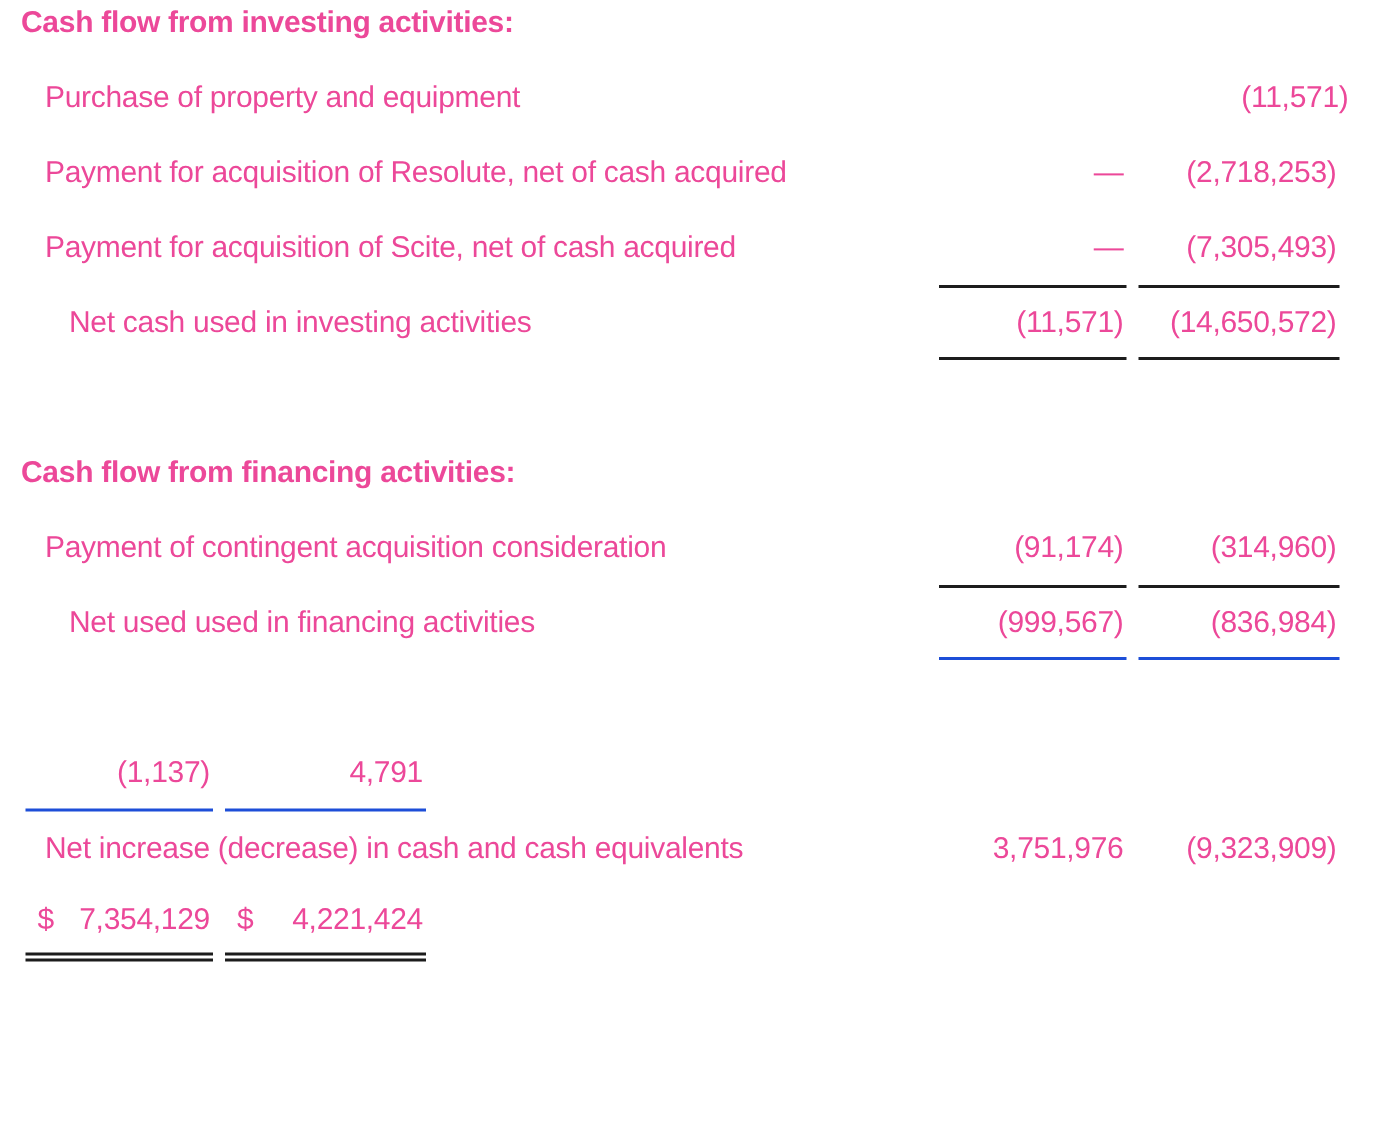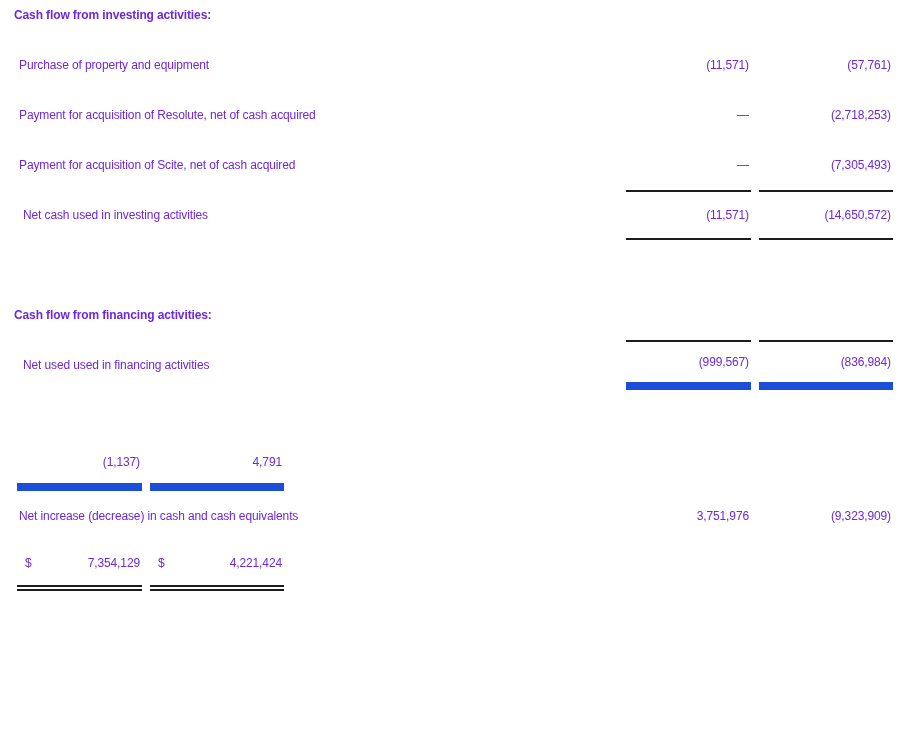--- a/index.html
+++ b/index.html
@@ -6,77 +6,76 @@
     margin: 0;
     padding: 0;
     background: #ffffff;
   }
   .doc {
     position: relative;
     width: 901px;
     height: 754px;
     background: #ffffff;
     font-family: "Liberation Sans", "DejaVu Sans", sans-serif;
-    font-size: 12px;
-    color: #6d28d9;
+    font-size: 20px;
+    color: #ec4899;
     letter-spacing: -0.01em;
     overflow: hidden;
     box-sizing: border-box;
   }
   .row {
     display: flex;
     align-items: stretch;
     height: 50px;
   }
   .row.hdr-row { height: 30px; margin-bottom: 10px; }
   .label {
     flex: 1 1 auto;
     display: flex;
     align-items: center;
-    padding-left: 19px;
+    padding-left: 30px;
     white-space: nowrap;
   }
   .hdr-row .label {
     padding-left: 14px;
     font-weight: bold;
   }
-  .total-row .label { padding-left: 23px; }
+  .total-row .label { padding-left: 46px; }
   .c1, .c2 {
     display: flex;
     align-items: center;
     justify-content: flex-end;
     padding-right: 2px;
     box-sizing: border-box;
     white-space: nowrap;
   }
   .c1 { width: 125px; margin-left: 17px; }
   .c2 { width: 134px; margin-left: 8px; margin-right: 8px; }
   .money { justify-content: space-between; padding-left: 8px; }
   .bt  { border-top: 2px solid #1c1c1c; }
   .bb  { border-bottom: 2px solid #1c1c1c; }
-  .bbg { border-bottom: 8px solid #1d4ed8; }
+  .bbg { border-bottom: 2px solid #1d4ed8; }
   .bbd { border-bottom: 6px double #1c1c1c; }
   .gap60 { height: 60px; }
   .gap51 { height: 51px; }
 </style>
 </head>
 <body>
 
 <div class="doc">
 
   <section>
     <div class="row hdr-row">
       <div class="label">Cash flow from investing activities:</div>
       <div class="c1"></div>
       <div class="c2"></div>
     </div>
     <div class="row">
       <div class="label">Purchase of property and equipment</div>
       <div class="c1">(11,571)</div>
-      <div class="c2">(57,761)</div>
     </div>
     <div class="row">
       <div class="label">Payment for acquisition of Resolute, net of cash acquired</div>
       <div class="c1">—</div>
       <div class="c2">(2,718,253)</div>
     </div>
     <div class="row">
       <div class="label">Payment for acquisition of Scite, net of cash acquired</div>
       <div class="c1">—</div>
       <div class="c2">(7,305,493)</div>
@@ -88,20 +87,25 @@
     </div>
   </section>
 
   <div class="gap60"></div>
 
   <section>
     <div class="row hdr-row">
       <div class="label">Cash flow from financing activities:</div>
       <div class="c1"></div>
       <div class="c2"></div>
+    </div>
+    <div class="row">
+      <div class="label">Payment of contingent acquisition consideration</div>
+      <div class="c1">(91,174)</div>
+      <div class="c2">(314,960)</div>
     </div>
     <div class="row total-row">
       <div class="label">Net used used in financing activities</div>
       <div class="c1 bt bbg">(999,567)</div>
       <div class="c2 bt bbg">(836,984)</div>
     </div>
   </section>
 
   <div class="gap51"></div>
 

